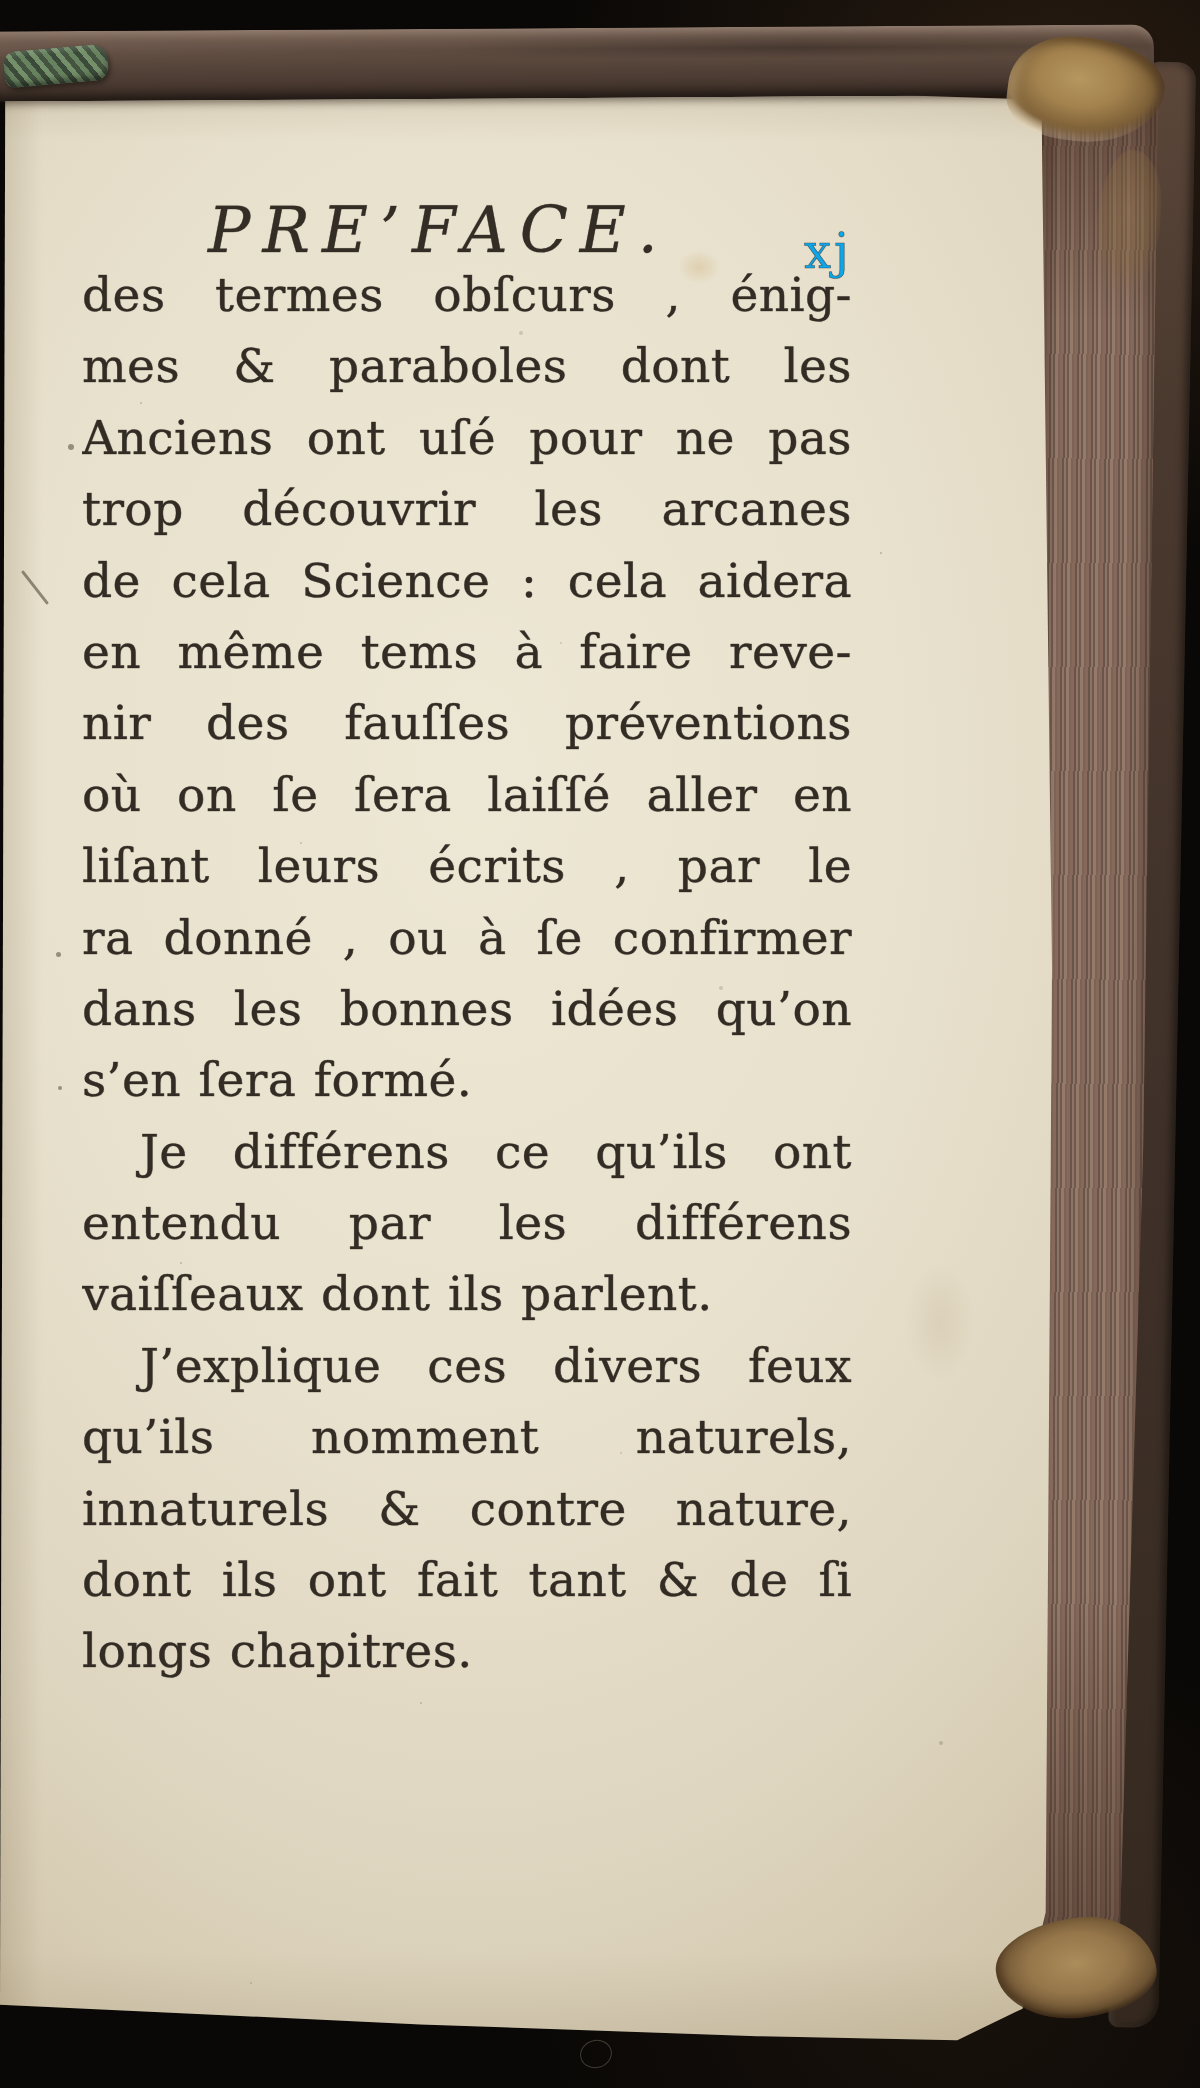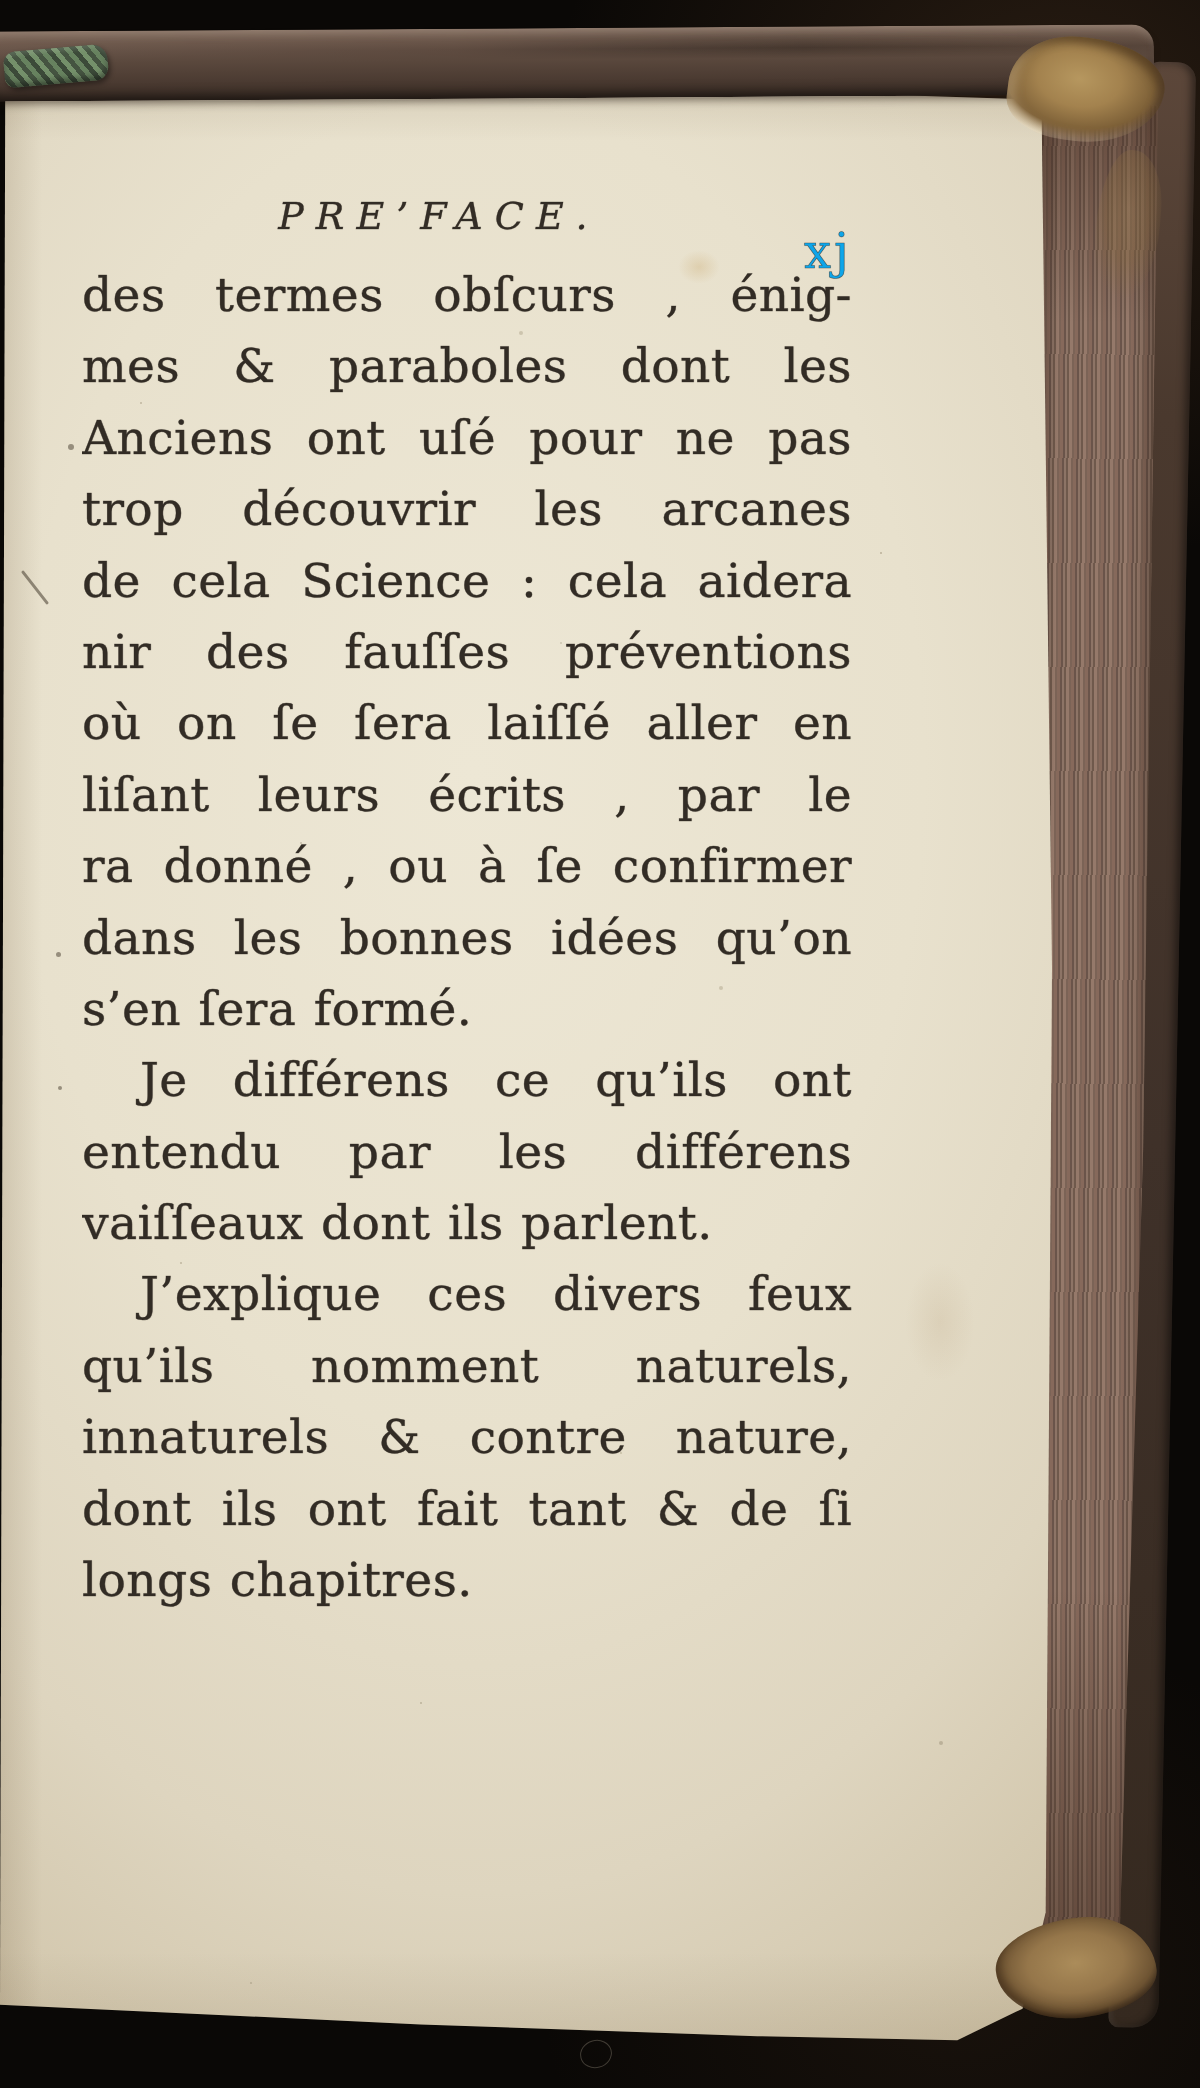--- a/index.html
+++ b/index.html
@@ -97,21 +97,21 @@
     left:996px;top:1918px;width:160px;height:100px;
     background:radial-gradient(60% 60% at 50% 45%, #ab8c5a 0%, #95764a 50%, #6e5433 82%, rgba(80,58,32,0) 100%);
     border-radius:55% 45% 50% 50%/45% 60% 40% 55%;
     transform:rotate(-6deg);
     box-shadow:inset 5px -5px 8px rgba(50,32,16,.5);
   }
   
   .header-row{position:absolute;left:82px;top:194px;width:770px;height:70px;z-index:9;}
   .page-title{
     position:absolute;left:0;right:56px;text-align:center;
-    font-style:italic;font-size:38px;letter-spacing:12px;color:#332d26;
+    font-style:italic;font-size:63px;letter-spacing:12px;color:#332d26;
     -webkit-text-stroke:0.4px rgba(50,44,36,.55);
     text-shadow:0 0 1px rgba(60,50,40,.4);
     white-space:nowrap;
   }
   .page-number{
     position:absolute;left:722px;top:29px;font-size:48px;color:#0ea5e9;
     letter-spacing:3px;-webkit-text-stroke:0.6px rgba(47,42,35,.6);
     text-shadow:0 0 1px rgba(60,50,40,.4);
   }
   .body-text{position:absolute;left:82px;top:259px;width:770px;z-index:9;color:#322c25;}
@@ -164,20 +164,21 @@
   <div class="page-title">PRE’FACE.</div>
   <div class="page-number">xj</div>
 </div>
 
 <div class="body-text">
     <div class="line">des termes obſcurs , énig-</div>
     <div class="line">mes &amp; paraboles dont les</div>
     <div class="line">Anciens ont uſé pour ne pas</div>
     <div class="line">trop découvrir les arcanes</div>
     <div class="line">de cela Science : cela aidera</div>
+    <div class="line">en même tems à faire reve-</div>
     <div class="line">nir des fauſſes préventions</div>
     <div class="line">où on ſe ſera laiſſé aller en</div>
     <div class="line">liſant leurs écrits , par le</div>
     <div class="line">ra donné , ou à ſe confirmer</div>
     <div class="line">dans les bonnes idées qu’on</div>
     <div class="line end">s’en ſera formé.</div>
     <div class="line indent">Je différens ce qu’ils ont</div>
     <div class="line">entendu par les différens</div>
     <div class="line end">vaiſſeaux dont ils parlent.</div>
     <div class="line indent">J’explique ces divers feux</div>

